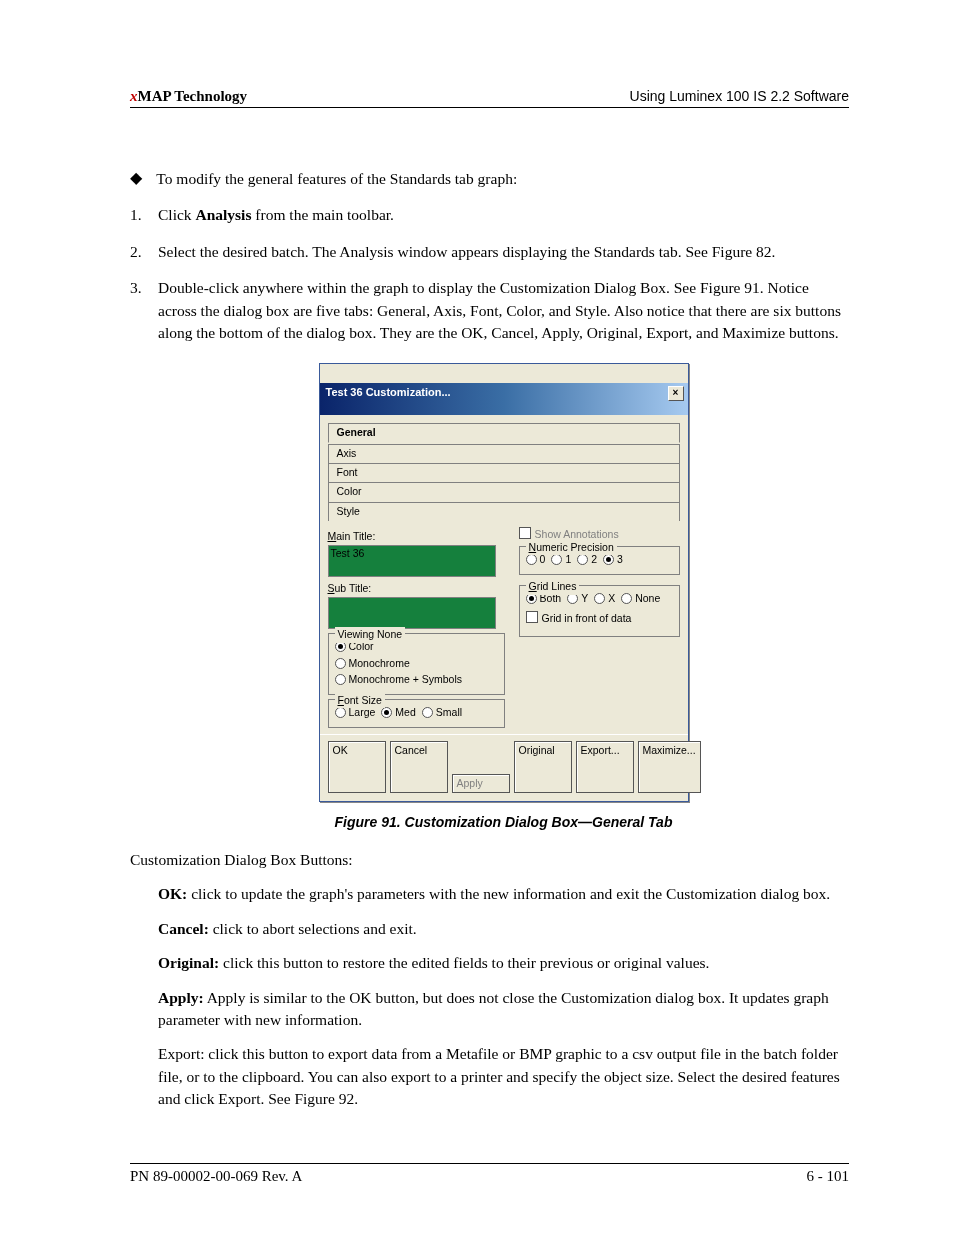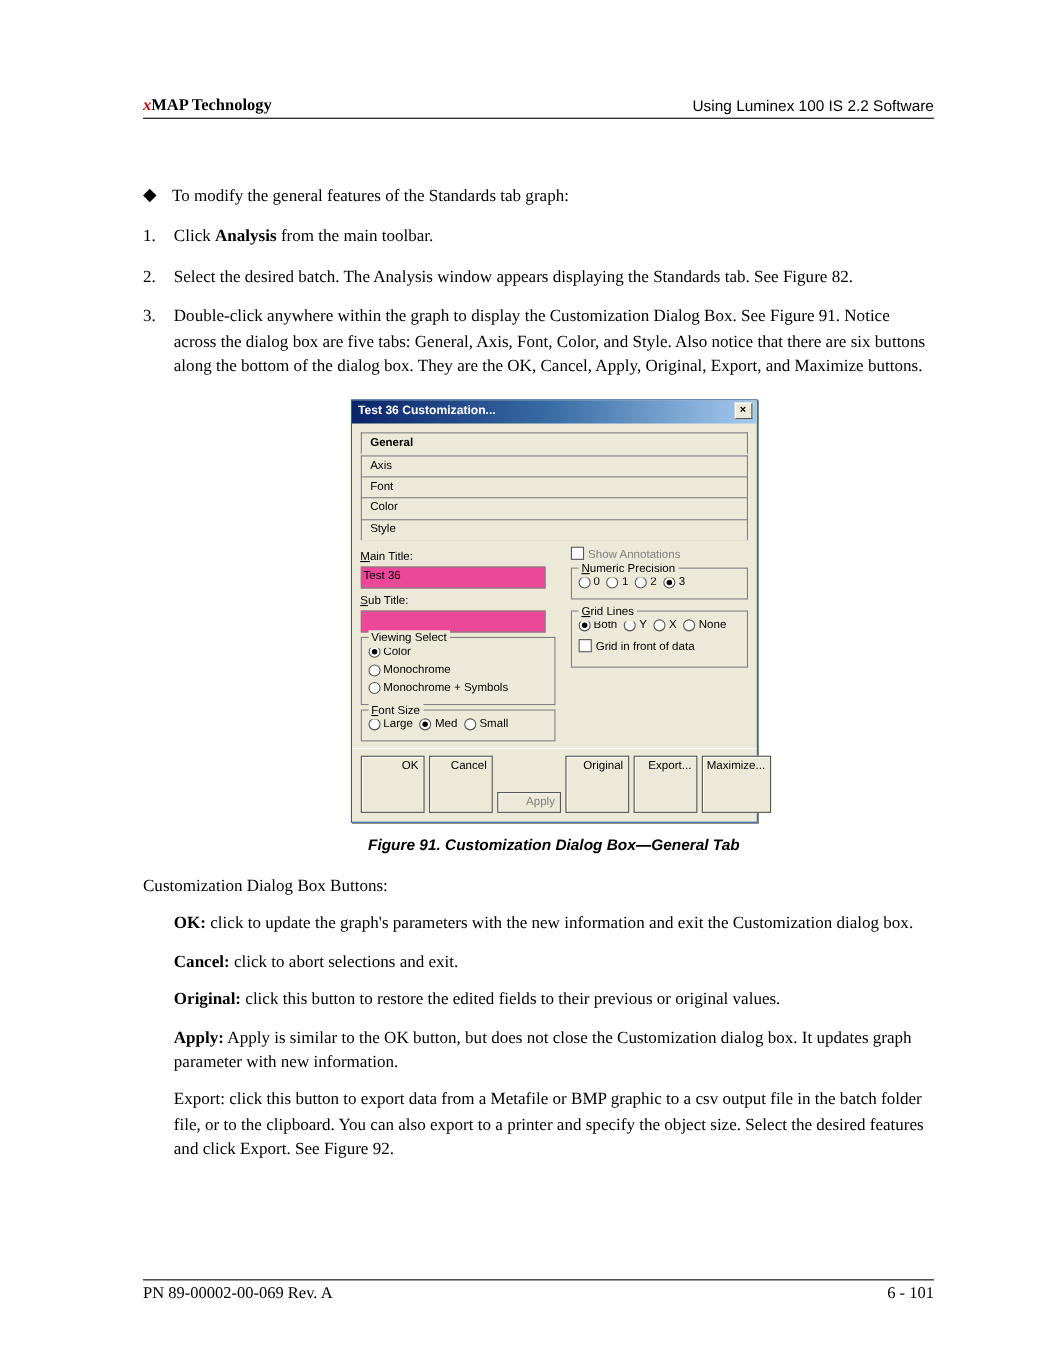--- a/index.html
+++ b/index.html
@@ -122,25 +122,26 @@
     font-size: 10.5px;
     background: #ece9d8;
     box-shadow: 1px 1px 0 #888;
     margin-left: auto;
     margin-right: auto;
   }
   .dlg-title {
     background: linear-gradient(90deg,#0a246a 0%,#3a6ea5 50%,#a6caf0 100%);
     color: #fff;
     font-weight: bold;
-    padding: 2px 4px 3px 6px;
+    padding: 2px 4px 14px 6px;
     display: flex;
     justify-content: space-between;
-    align-items: flex-start;
+    align-items: flex-end;
     font-size: 11px;
+    margin-top: 19px;
   }
   .dlg-close {
     background: #ece9d8;
     color: #000;
     width: 14px;
     height: 13px;
     font-family: Arial, sans-serif;
     font-size: 10px;
     font-weight: bold;
     text-align: center;
@@ -180,23 +181,23 @@
   }
   .col-l { flex: 1.1; }
   .col-r { flex: 1; }
   .lbl {
     font-size: 10.5px;
     margin-top: 2px;
   }
   .lbl .u { text-decoration: underline; }
   .txtfield {
     width: 95%;
-    height: 20px;
+    height: 32px;
     border: 1px solid #808080;
-    background: #ec4899;
+    background: #15803d;
     font-size: 10.5px;
     padding: 0 2px;
     line-height: 15px;
     margin: 1px 0 4px 0;
     box-sizing: border-box;
   }
   .group {
     border: 1px solid #808080;
     padding: 4px 6px 6px 6px;
     margin-top: 4px;
@@ -265,21 +266,21 @@
   .dlg-btns .left, .dlg-btns .right {
     display: flex;
     gap: 4px;
   }
   .wbtn {
     min-width: 48px;
     padding: 1px 4px;
     border: 1px solid #555;
     background: #ece9d8;
     font-size: 10.5px;
-    text-align: right;
+    text-align: left;
     box-shadow: inset 1px 1px 0 #fff;
   }
   .wbtn.disabled { color: #808080; margin-top: 33px; }
   .np-row {
     display: flex;
     gap: 6px;
     font-size: 10.5px;
   }
 </style>
 </head>
@@ -330,21 +331,21 @@
               <div class="tab">Style</div>
             </div>
             <div class="dlg-cols">
               <div class="col-l">
                 <div class="lbl"><span class="u">M</span>ain Title:</div>
                 <div class="txtfield">Test 36</div>
                 <div class="lbl"><span class="u">S</span>ub Title:</div>
                 <div class="txtfield"></div>
 
                 <div class="group">
-                  <div class="group-title">Viewing Select</div>
+                  <div class="group-title">Viewing None</div>
                   <div class="radio-row">
                       <span class="radio sel"></span>
                       <span>Color</span>
                     </div>
                   <div class="radio-row">
                       <span class="radio"></span>
                       <span>Monochrome</span>
                     </div>
                   <div class="radio-row">
                       <span class="radio"></span>

